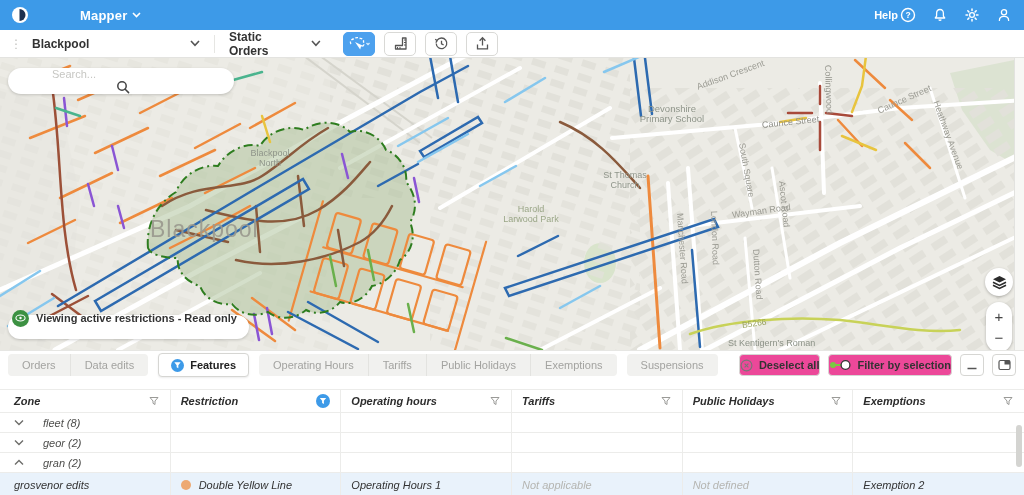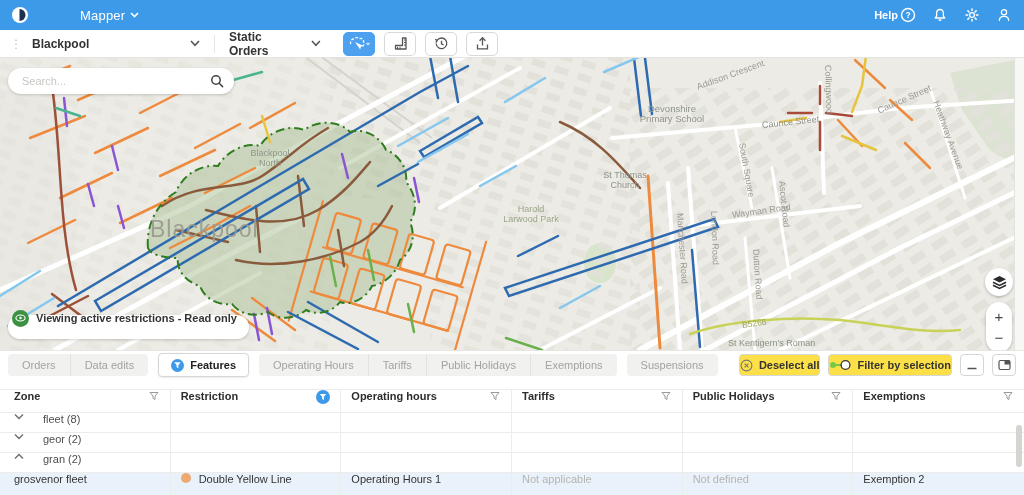--- a/index.html
+++ b/index.html
@@ -2,42 +2,42 @@
 <html><head>
 <meta charset="utf-8">
 <style>
   * { margin:0; padding:0; box-sizing:border-box; }
   html,body { width:1024px; height:495px; }
   body { font-family:"Liberation Sans", sans-serif; background:#fff; position:relative; overflow:hidden; }
 
   
   .topbar { height:30px; background:#3d9ae8; display:flex; align-items:center; padding:0 12px; color:#fff; }
   .logo { width:16px; height:16px; margin-right:8px; }
-  .appname { font-size:13px; font-weight:normal; letter-spacing:.2px;padding-left:44px; }
+  .appname { font-size:13px; font-weight:bold; letter-spacing:.2px;padding-left:44px; }
   .topbar .chev { margin-left:5px; }
   .topbar-right { margin-left:auto; display:flex; align-items:center; gap:16px; }
   .help-wrap { display:flex; align-items:center; gap:2px; font-size:11px; font-weight:bold; }
   .tb-icon { width:16px; height:16px; display:block; cursor:pointer; }
 
   
   .toolbar { height:28px; background:#fff; border-bottom:1px solid #e3e3e0; display:flex; align-items:center; padding:0 10px; }
   .drag-dots { color:#c2c2bf; font-size:12px; margin-right:10px; letter-spacing:0; }
   .dd { display:flex; align-items:center; gap:8px; cursor:pointer; }
   .dd-label { font-size:12px; font-weight:bold; color:#333; }
   .dd.region { width:168px; justify-content:space-between; }
   .tool-sep { width:1px; height:18px; background:#e6e6e3; margin:0 14px; }
   .dd.mode { width:92px; justify-content:space-between; margin-right:22px; }
   .tbtn { width:32px; height:24px; border:1px solid #d9d9d6; border-radius:5px; background:#fff; display:flex; align-items:center; justify-content:center; margin-right:9px; cursor:pointer; }
   .tbtn.active { background:#4da1ee; border-color:#4da1ee; }
 
   
   .map { position:relative; height:292px; background:#ecebe5; overflow:hidden; }
   .map svg.canvas { position:absolute; left:0; top:0; }
   .map-strip { position:absolute; right:0; top:0; width:10px; height:292px; background:#f7f7f4; border-left:1px solid #e2e2df; }
-  .search { position:absolute; left:8px; top:10px; width:226px; height:26px; background:#fff; border-radius:13px; box-shadow:0 1px 3px rgba(0,0,0,.18); display:flex; align-items:center; padding:0 10px 0 14px; }
+  .search { position:absolute; left:8px; top:10px; width:226px; height:26px; background:#fff; border-radius:13px; box-shadow:0 1px 3px rgba(0,0,0,.18); display:flex; align-items:center; padding:0 10px 0 14px;flex-direction:column; }
   .search input { flex:1; border:0; outline:0; font-size:11px; color:#555; font-family:"Liberation Sans",sans-serif; background:transparent; }
   .search input::placeholder { color:#c7c7c3; }
   .badge { position:absolute; left:8px; top:257px; height:24px; background:#fff; border-radius:12px; box-shadow:0 1px 3px rgba(0,0,0,.18); display:flex; align-items:center; gap:7px; padding:0 12px 18px 4px; }
   .badge .eye { width:17px; height:17px; border-radius:50%; background:#3c9142; display:flex; align-items:center; justify-content:center; }
   .badge-text { font-size:11px; font-weight:bold; color:#333; }
   .layers-btn { position:absolute; left:985px; top:210px; width:28px; height:28px; border-radius:50%; background:#fff; box-shadow:0 1px 3px rgba(0,0,0,.25); display:flex; align-items:center; justify-content:center; cursor:pointer; }
   .zoomctl { position:absolute; left:986px; top:244px; width:26px; height:50px; border-radius:13px; background:#fff; box-shadow:0 1px 3px rgba(0,0,0,.25); display:flex; flex-direction:column; align-items:center; justify-content:space-evenly; }
   .zoomctl div { font-size:15px; color:#444; cursor:pointer; line-height:1; }
 
   
@@ -49,26 +49,26 @@
 
   
   .panel { height:145px; background:#fff; border-top:1px solid #e6e6e3; }
   .tabbar { height:28px; display:flex; align-items:center; padding:0 8px; gap:10px; }
   .tabgroup { display:flex; background:#f1f1ef; border-radius:4px; height:22px; align-items:stretch; }
   .tab { display:flex; align-items:center; padding:0 14px; font-size:11px; color:#a3a3a0; cursor:pointer; }
   .tabgroup .tab + .tab { border-left:1px solid #e3e3e0; }
   .tab-active { display:flex; align-items:center; gap:6px; height:24px; background:#fff; border:1px solid #d6d6d3; border-radius:4px; padding:0 12px; font-size:11px; font-weight:bold; color:#222; box-shadow:0 1px 2px rgba(0,0,0,.08); cursor:pointer; }
   .f-circle { width:13px; height:13px; border-radius:50%; background:#3d9ae8; display:flex; align-items:center; justify-content:center; }
   .bar-right { margin-left:auto; display:flex; align-items:center; gap:8px; }
-  .abtn { display:flex; align-items:center; gap:6px; height:22px; border:1px solid #d6d6d3; border-radius:4px; background:#fde047; padding:0 0; font-size:11px; font-weight:bold; color:#333; cursor:pointer; }
+  .abtn { display:flex; align-items:center; gap:6px; height:22px; border:1px solid #d6d6d3; border-radius:4px; background:#ec4899; padding:0 0; font-size:11px; font-weight:bold; color:#333; cursor:pointer; }
   .sqbtn { width:24px; height:22px; border:1px solid #d6d6d3; border-radius:4px; background:#fff; display:flex; align-items:center; justify-content:center; cursor:pointer; }
 
   .tablewrap { position:relative; margin-top:10px; }
   .trow { display:grid; grid-template-columns:repeat(6,1fr); border-bottom:1px solid #ececea; }
-  .trow > div { border-right:1px solid #ececea; display:flex; padding:0 10px; overflow:hidden; }
+  .trow > div { border-right:1px solid #ececea; display:flex; align-items:center; padding:0 10px; overflow:hidden;font-style:italic; }
   .trow > div:first-child { padding-left:14px; }
   .trow > div:last-child { border-right:none; }
   .thead { height:24px; border-top:1px solid #ececea; }
   .thead > div { justify-content:space-between; font-size:11px; font-weight:bold; color:#2d2d2d; }
   .grow { height:20px; font-size:11px; color:#4e4e4c; }
   .grow .gcell { gap:19px; }
   .sel { height:23px; background:#e9f2fb; font-size:11px; color:#333; border-bottom:none; }
   .muted { color:#b5b5b1; }
   .dot { width:10px; height:10px; border-radius:50%; background:#eda972; margin-right:8px; flex:none; }
   .vscroll { position:absolute; right:2px; top:30px; width:6px; height:75px; }
@@ -518,21 +518,21 @@
         <span>gran (2)</span>
       </div>
       <div></div>
         <div></div>
         <div></div>
         <div></div>
         <div></div>
     </div>
 
     <div class="trow sel">
-      <div>grosvenor fleet</div>
+      <div>grosvenor edits</div>
       <div>
         <span class="dot"></span>
         <span>Double Yellow Line</span>
       </div>
       <div>Operating Hours 1</div>
       <div class="muted">Not applicable</div>
       <div class="muted">Not defined</div>
       <div>Exemption 2</div>
     </div>
 

